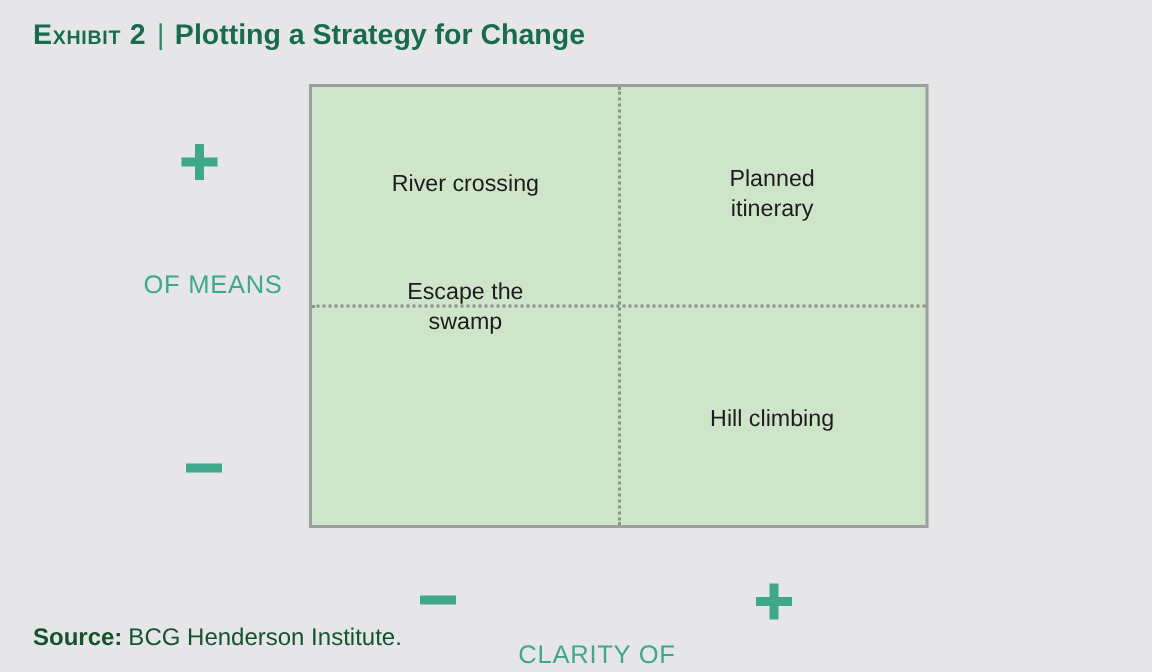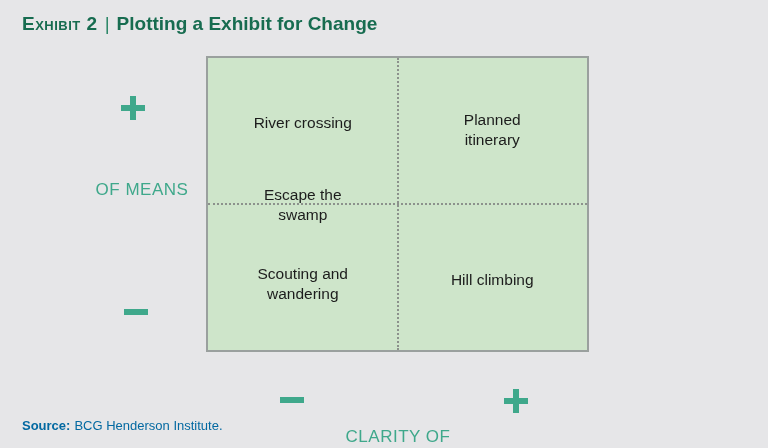--- a/index.html
+++ b/index.html
@@ -32,21 +32,21 @@
     font-variant:small-caps;
     letter-spacing:0.5px;
   }
   .title .sep{
     color:var(--separator-green);
     font-weight:400;
     margin:0 7px;
   }
   .matrix{
     position:absolute;left:206px;top:56px;
-    width:383px;height:296px;
+    width:413px;height:296px;
     background:var(--matrix-fill);
     border:2px solid var(--matrix-border);
   }
   .divider-v{
     position:absolute;left:50%;top:0;bottom:0;width:0;
     border-left:2px dotted var(--divider-gray);
     margin-left:-1px;
   }
   .divider-h{
     position:absolute;top:50%;left:0;right:0;height:0;
@@ -91,48 +91,45 @@
   .minus{
     position:absolute;width:24px;height:6px;
     background:var(--axis-green);
   }
   .y-plus{left:121px;top:96px;}
   .y-minus{left:124px;top:309px;}
   .x-minus{left:280px;top:397px;}
   .x-plus{left:504px;top:389px;}
   .source{
     position:absolute;left:22px;top:418px;
-    font-size:13px;line-height:16px;
-    color:#0369a1;
+    font-size:16px;line-height:16px;
+    color:#14532d;
   }
   .source .prefix{font-weight:bold;}
   .source .text{margin-left:4px;}
 </style>
 </head>
 <body>
 
 <div class="title">
-  <span class="exhibit">Exhibit 2</span><span class="sep">|</span><span>Plotting a Exhibit for Change</span>
+  <span class="exhibit">Exhibit 2</span><span class="sep">|</span><span>Plotting a Strategy for Change</span>
 </div>
 
 <div class="matrix">
   <div class="divider-v"></div>
   <div class="divider-h"></div>
 
   <div class="qlabel q-top-left">
     <span>River crossing</span>
   </div>
   <div class="qlabel q-top-right">
     <span>Planned itinerary</span>
   </div>
   <div class="qlabel q-boundary">
     <span>Escape the swamp</span>
-  </div>
-  <div class="qlabel q-bottom-left">
-    <span>Scouting and wandering</span>
   </div>
   <div class="qlabel q-bottom-right">
     <span>Hill climbing</span>
   </div>
 </div>
 
 <div class="plus y-plus"></div>
 <div class="axis-label y-axis-label">
   <div>OF MEANS</div>
 </div>

